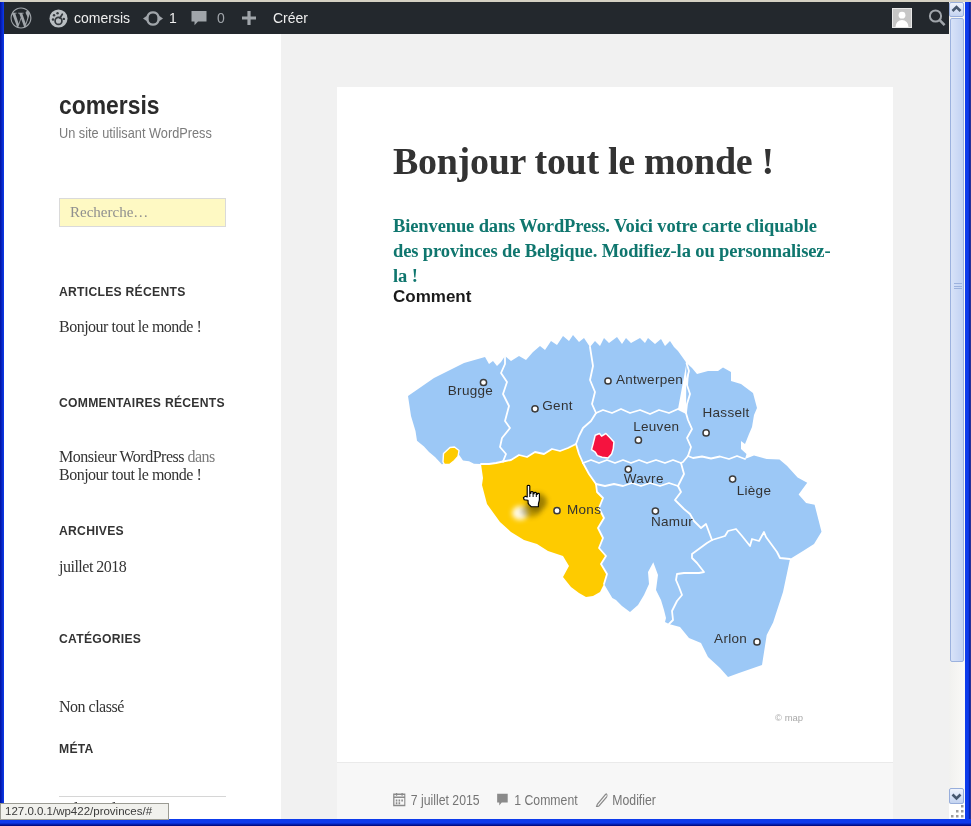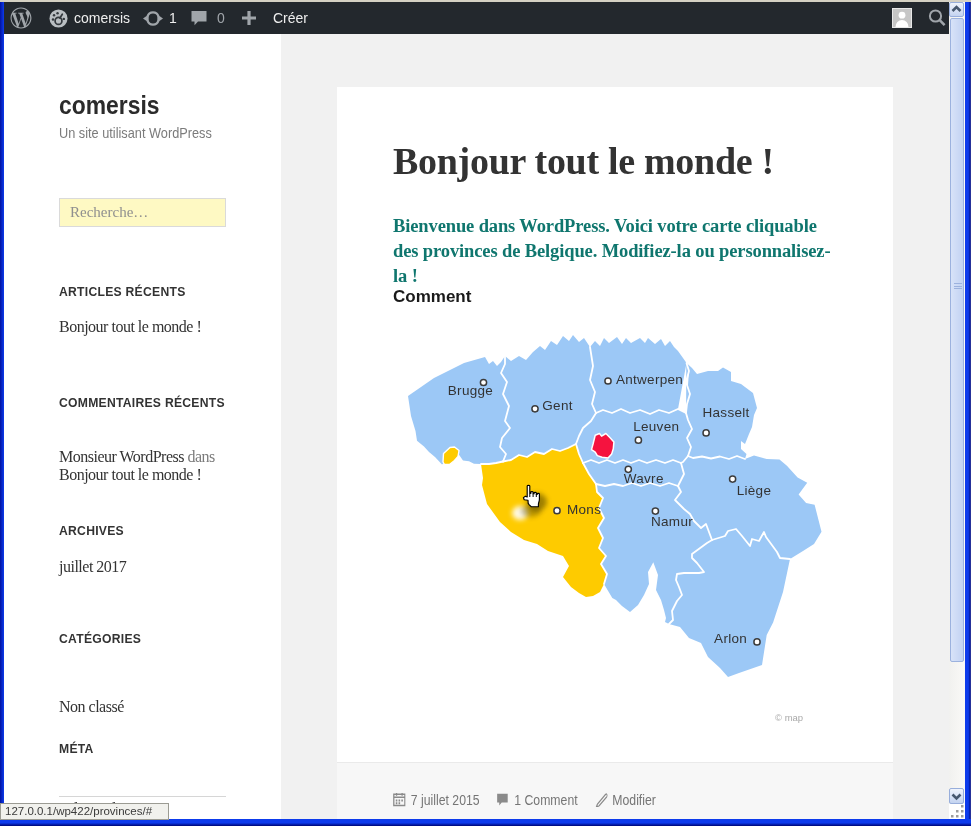--- a/index.html
+++ b/index.html
@@ -34,21 +34,21 @@
 <div id="stage">
   <div class="abs" id="sidebar">
     <div class="abs" style="left:55px;top:56px;font-size:26px;font-weight:bold;color:#2b2b2b;transform:scaleX(0.88);transform-origin:left;">comersis</div>
     <div class="abs" style="left:55px;top:90px;font-size:15px;color:#7b7b7b;transform:scaleX(0.85);transform-origin:left;">Un site utilisant WordPress</div>
     <div class="abs" style="left:55px;top:164px;width:167px;height:29px;background:#fef9c3;border:1px solid #dadada;font-family:'Liberation Serif',serif;font-size:15px;color:#8f8f8f;line-height:27px;padding-left:10px;">Recherche…</div>
     <div class="wtitle" style="top:250px;">ARTICLES RÉCENTS</div>
     <div class="slink" style="top:284px;">Bonjour tout le monde !</div>
     <div class="wtitle" style="top:361px;">COMMENTAIRES RÉCENTS</div>
     <div class="slink" style="top:394px;line-height:17.8px;margin-top:20px;">Monsieur WordPress <span style="color:#7b7b7b;">dans</span><br>Bonjour tout le monde !</div>
     <div class="wtitle" style="top:489px;">ARCHIVES</div>
-    <div class="slink" style="top:524px;">juillet 2017</div>
+    <div class="slink" style="top:524px;">juillet 2018</div>
     <div class="wtitle" style="top:597px;">CATÉGORIES</div>
     <div class="slink" style="top:664px;">Non classé</div>
     <div class="wtitle" style="top:707px;">MÉTA</div>
     <div class="slink" style="top:742px;margin-top:24px;">Admin. du Site</div>
     <div class="abs" style="left:55px;top:762px;width:167px;height:1px;background:#d6d6d6;"></div>
   </div>
   <div class="abs" id="main"></div>
   <div class="abs" id="card"></div>
   <div class="abs" id="cardfoot"></div>
   <div class="abs" id="cardcontent" style="left:0;top:0;">

